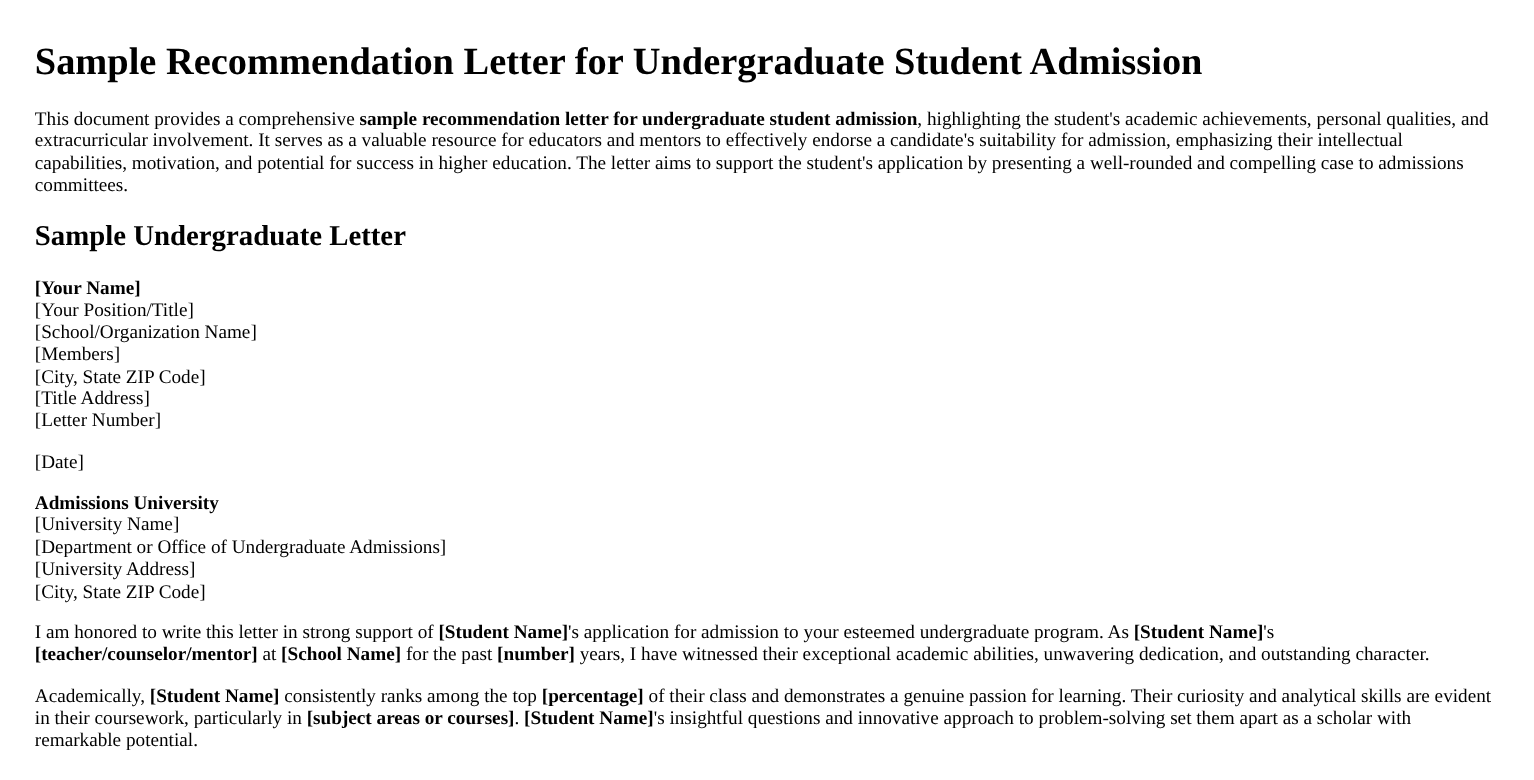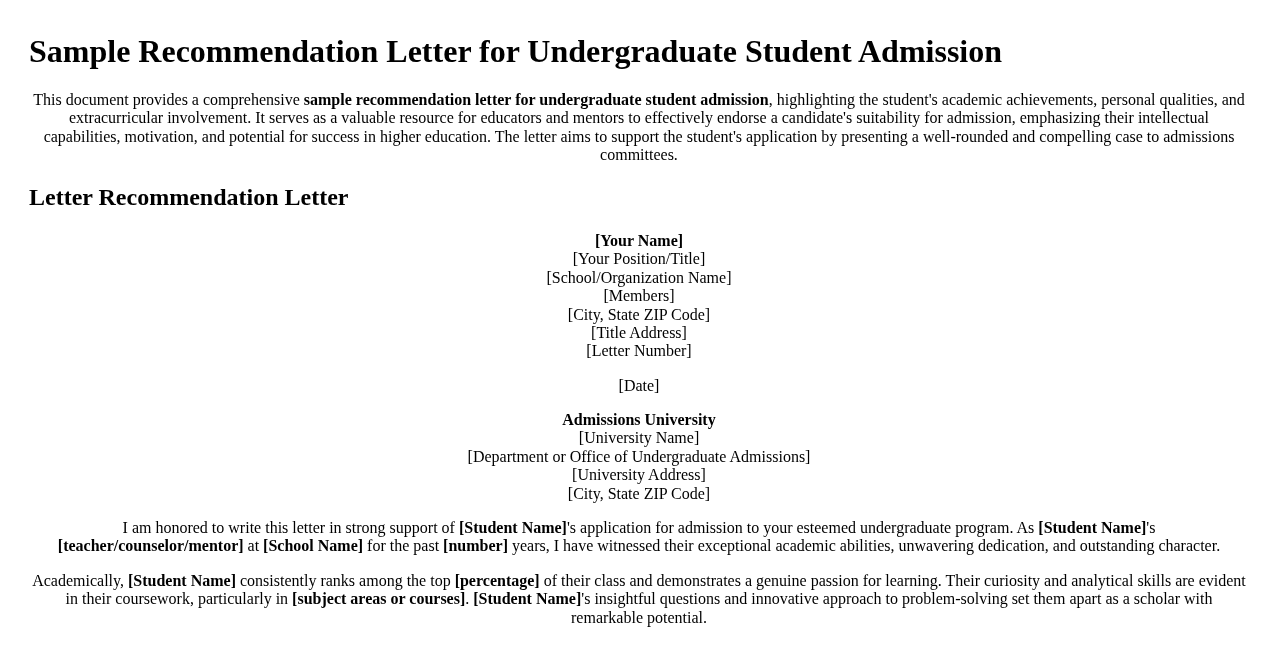--- a/index.html
+++ b/index.html
@@ -21,34 +21,33 @@
     margin: 25px 0 21px 0;
   }
   h2 {
     font-size: 24px;
     line-height: 1.15;
     font-weight: bold;
     margin: 20px 0;
   }
   p {
     margin: 16px 0;
-    text-align: center;
   }
   b { font-weight: bold; }
 </style>
 </head>
 <body>
 
 <main>
 
   <h1>Sample Recommendation Letter for Undergraduate Student Admission</h1>
 
   <p>This document provides a comprehensive <b>sample recommendation letter for undergraduate student admission</b>, highlighting the student's academic achievements, personal qualities, and extracurricular involvement. It serves as a valuable resource for educators and mentors to effectively endorse a candidate's suitability for admission, emphasizing their intellectual capabilities, motivation, and potential for success in higher education. The letter aims to support the student's application by presenting a well-rounded and compelling case to admissions committees.</p>
 
-  <h2>Letter Recommendation Letter</h2>
+  <h2>Sample Undergraduate Letter</h2>
 
   <p><b>[Your Name]</b><br>
     <span>[Your Position/Title]</span><br>
     <span>[School/Organization Name]</span><br>
     <span>[Members]</span><br>
     <span>[City, State ZIP Code]</span><br>
     <span>[Title Address]</span><br>
     <span>[Letter Number]</span></p>
 
   <p>[Date]</p>

